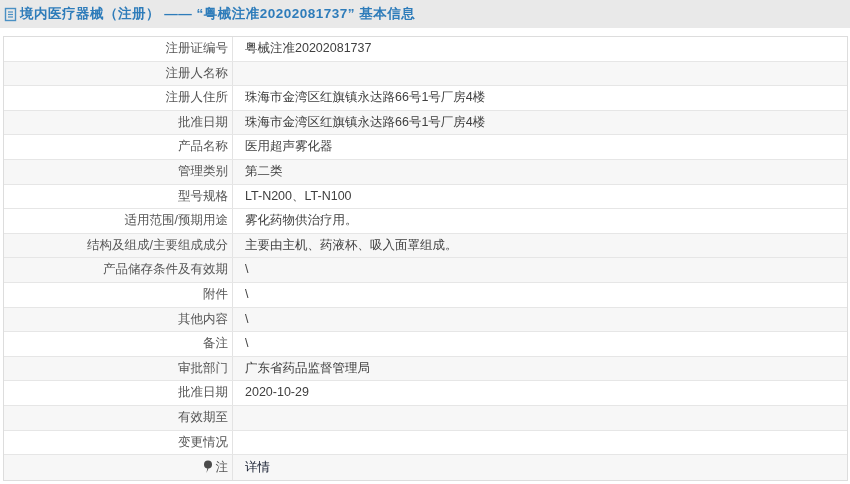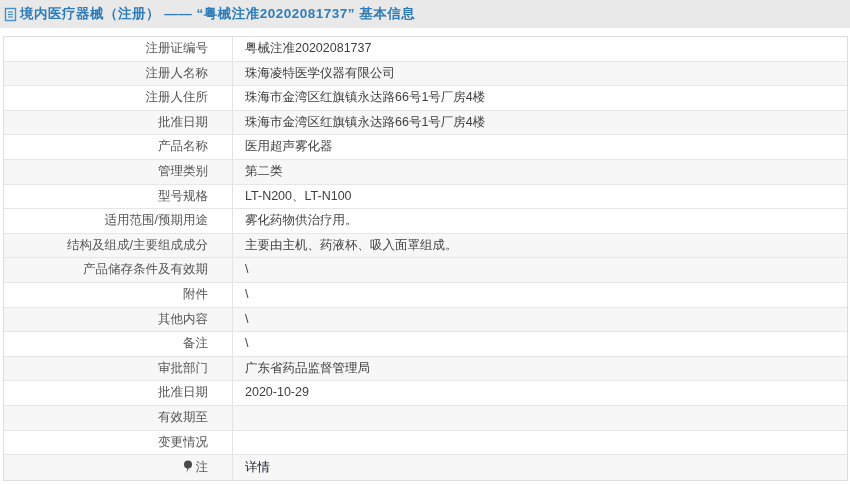--- a/index.html
+++ b/index.html
@@ -43,21 +43,21 @@
     border-bottom: 1px solid #e6e6e6;
     background: #ffffff;
   }
   .row:last-child { border-bottom: none; }
   .row.alt { background: #f7f7f7; }
   .cell-label {
     flex: 0 0 229px;
     width: 229px;
     border-right: 1px solid #e3e3e3;
     text-align: right;
-    padding-right: 24px;
+    padding-right: 4px;
     font-size: 12.5px;
     color: #555555;
     line-height: 23.6px;
     white-space: nowrap;
     display: flex;
     justify-content: flex-end;
     align-items: center;
   }
   .cell-value {
     flex: 1;
@@ -98,23 +98,20 @@
         <span>注册证编号</span>
       </div>
       <div class="cell-value">
         <span>粤械注准20202081737</span>
       </div>
     </div>
     <div class="row alt">
       <div class="cell-label">
         <span>注册人名称</span>
       </div>
-      <div class="cell-value">
-        <span>珠海凌特医学仪器有限公司</span>
-      </div>
     </div>
     <div class="row">
       <div class="cell-label">
         <span>注册人住所</span>
       </div>
       <div class="cell-value">
         <span>珠海市金湾区红旗镇永达路66号1号厂房4楼</span>
       </div>
     </div>
     <div class="row alt">

